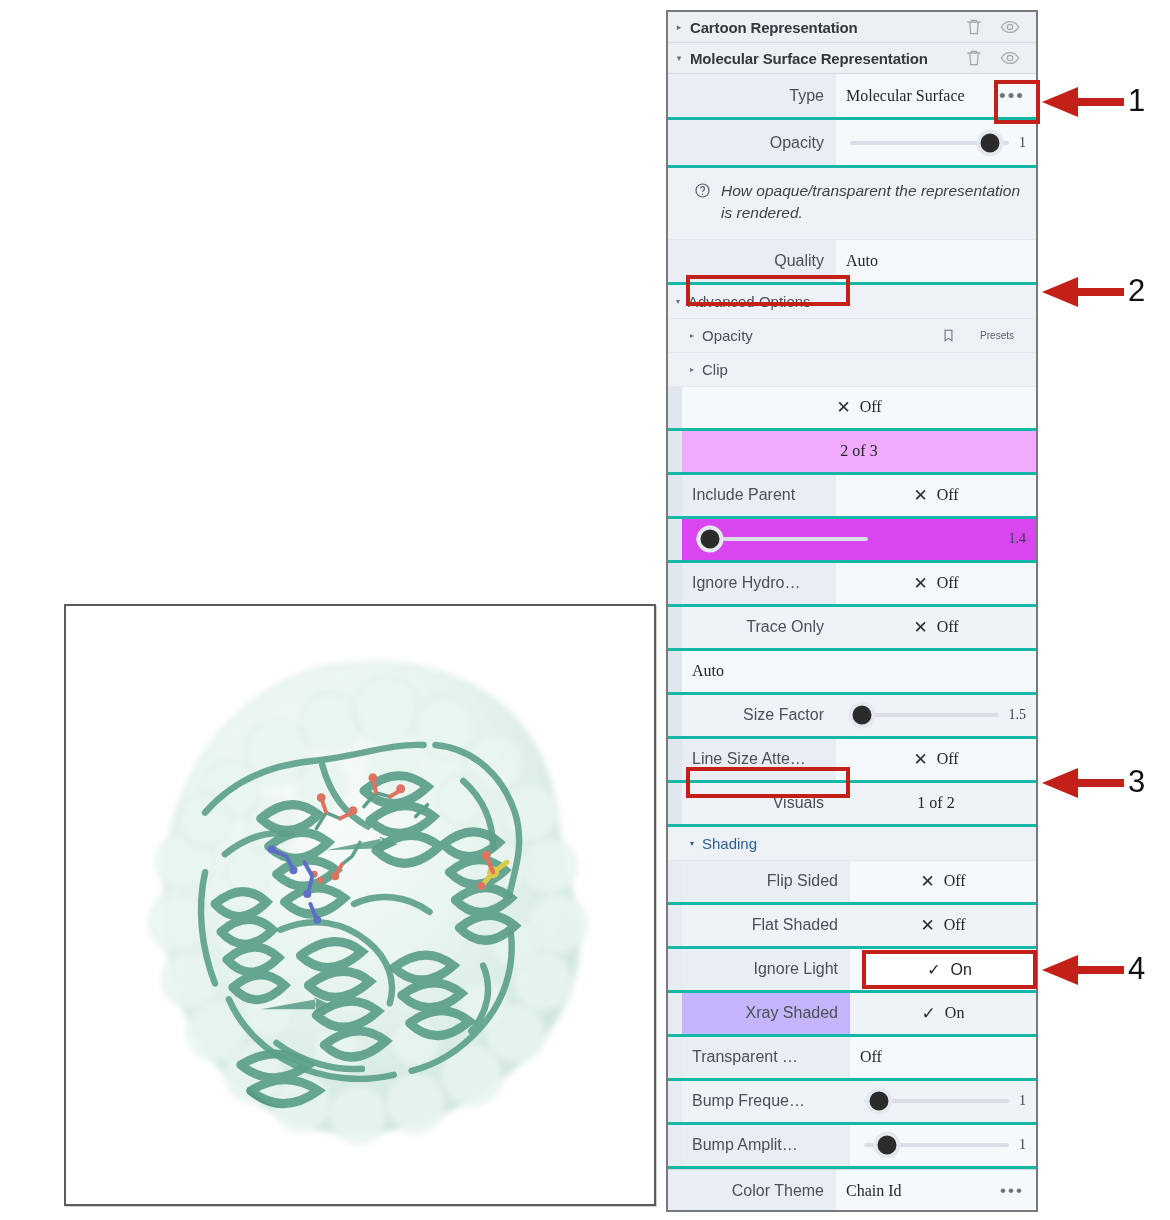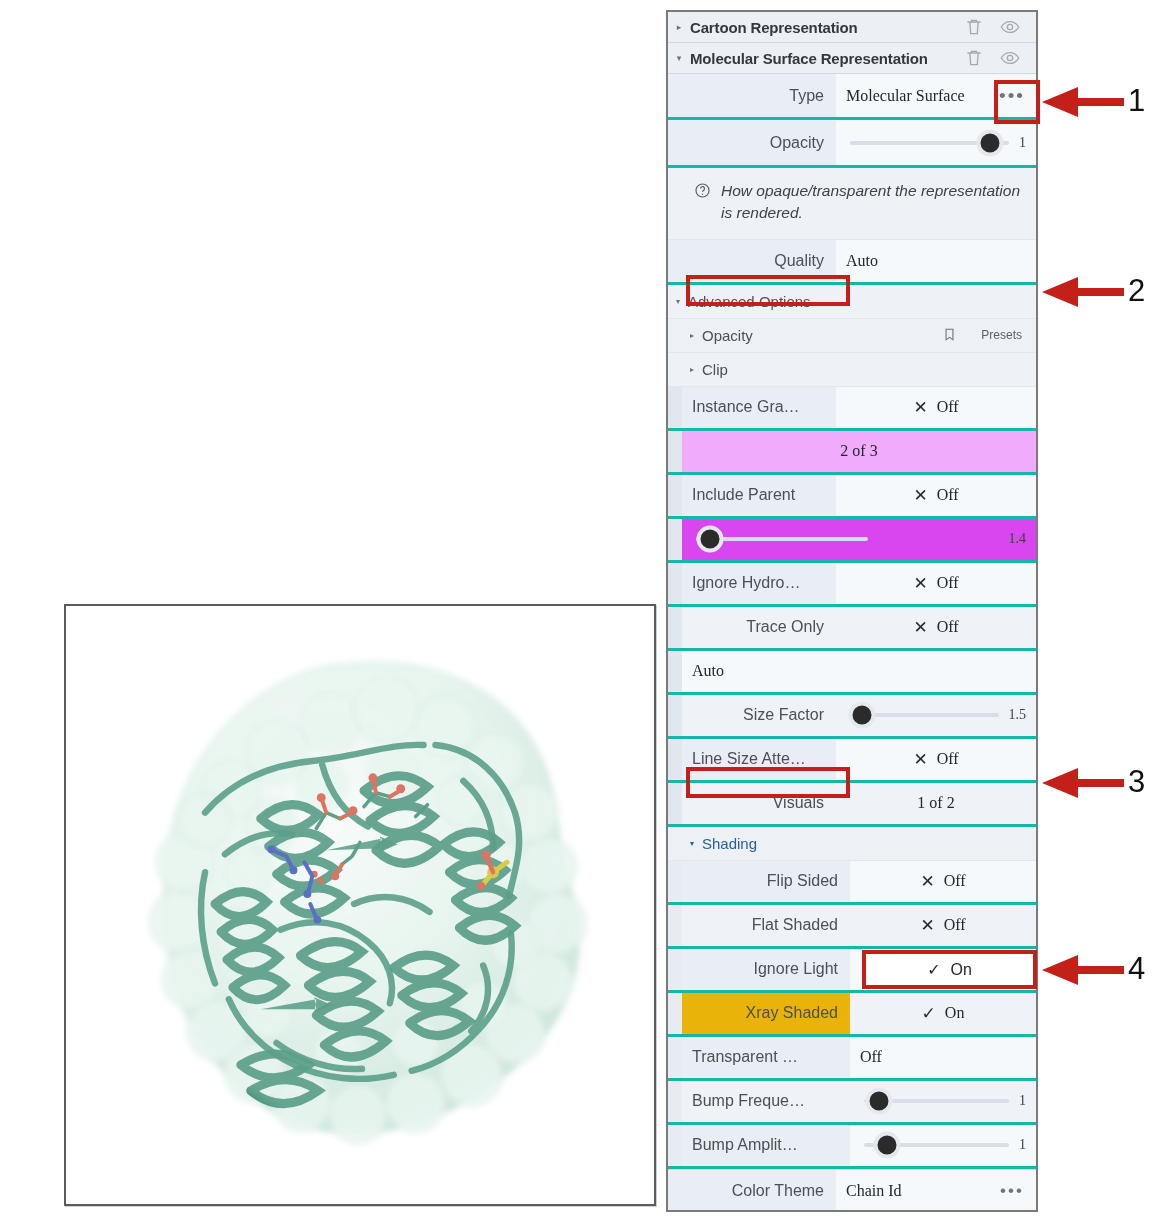--- a/index.html
+++ b/index.html
@@ -133,21 +133,21 @@
     display: flex; align-items: center; width: 100%;
     min-height: 34px;
     background: #eef2f7;
     border-bottom: 1px solid #e2e7ed;
     font-size: 15px;
     color: #4a5056;
   }
   .grow .car { width: 20px; text-align: center; font-size: 8px; color: #6b7076; }
   .grow.blue { color: #2b5f93; }
 
-  .presets { margin-left: auto; display: flex; align-items: center; gap: 24px; padding-right: 14px; color:#5a6066; font-size:12px;}
+  .presets { margin-left: auto; display: flex; align-items: center; gap: 24px; padding-right: 22px; color:#5a6066; font-size:10px;}
 
   
   .redbox {
     position: absolute;
     border: 4px solid #c22018;
     background: transparent;
     pointer-events: none;
   }
   .redbox.filled { background: #ffffff; }
 
@@ -452,21 +452,20 @@
     </span>
   </div>
 
   <div class="grow" style="padding-left:14px;background:#eef2f7">
     <span class="car">▸</span>
     <span>Clip</span>
   </div>
 
   <div class="prow">
     <div class="indent-rail"></div>
-    <div class="lbl left" style="flex-basis:154px">Instance Gra…</div>
     <div class="val center">
       <span class="toggle">
             <span class="glyph">✕</span>
             <span>Off</span>
           </span>
     </div>
   </div>
 
   <div class="prow alt">
     <div class="indent-rail"></div>
@@ -586,21 +585,21 @@
     <div class="val center">
       <span class="toggle">
             <span class="glyph">✕</span>
             <span>Off</span>
           </span>
     </div>
   </div>
 
   <div class="prow alt">
     <div class="indent-rail2"></div>
-    <div class="lbl" style="flex-basis:168px;background:#eab308">Xray Shaded</div>
+    <div class="lbl" style="flex-basis:168px;background:#c4b5fd">Xray Shaded</div>
     <div class="val center" style="background:#eff3f8">
       <span class="toggle">
             <span class="glyph">✓</span>
             <span>On</span>
           </span>
     </div>
   </div>
 
   <div class="prow">
     <div class="indent-rail2"></div>

